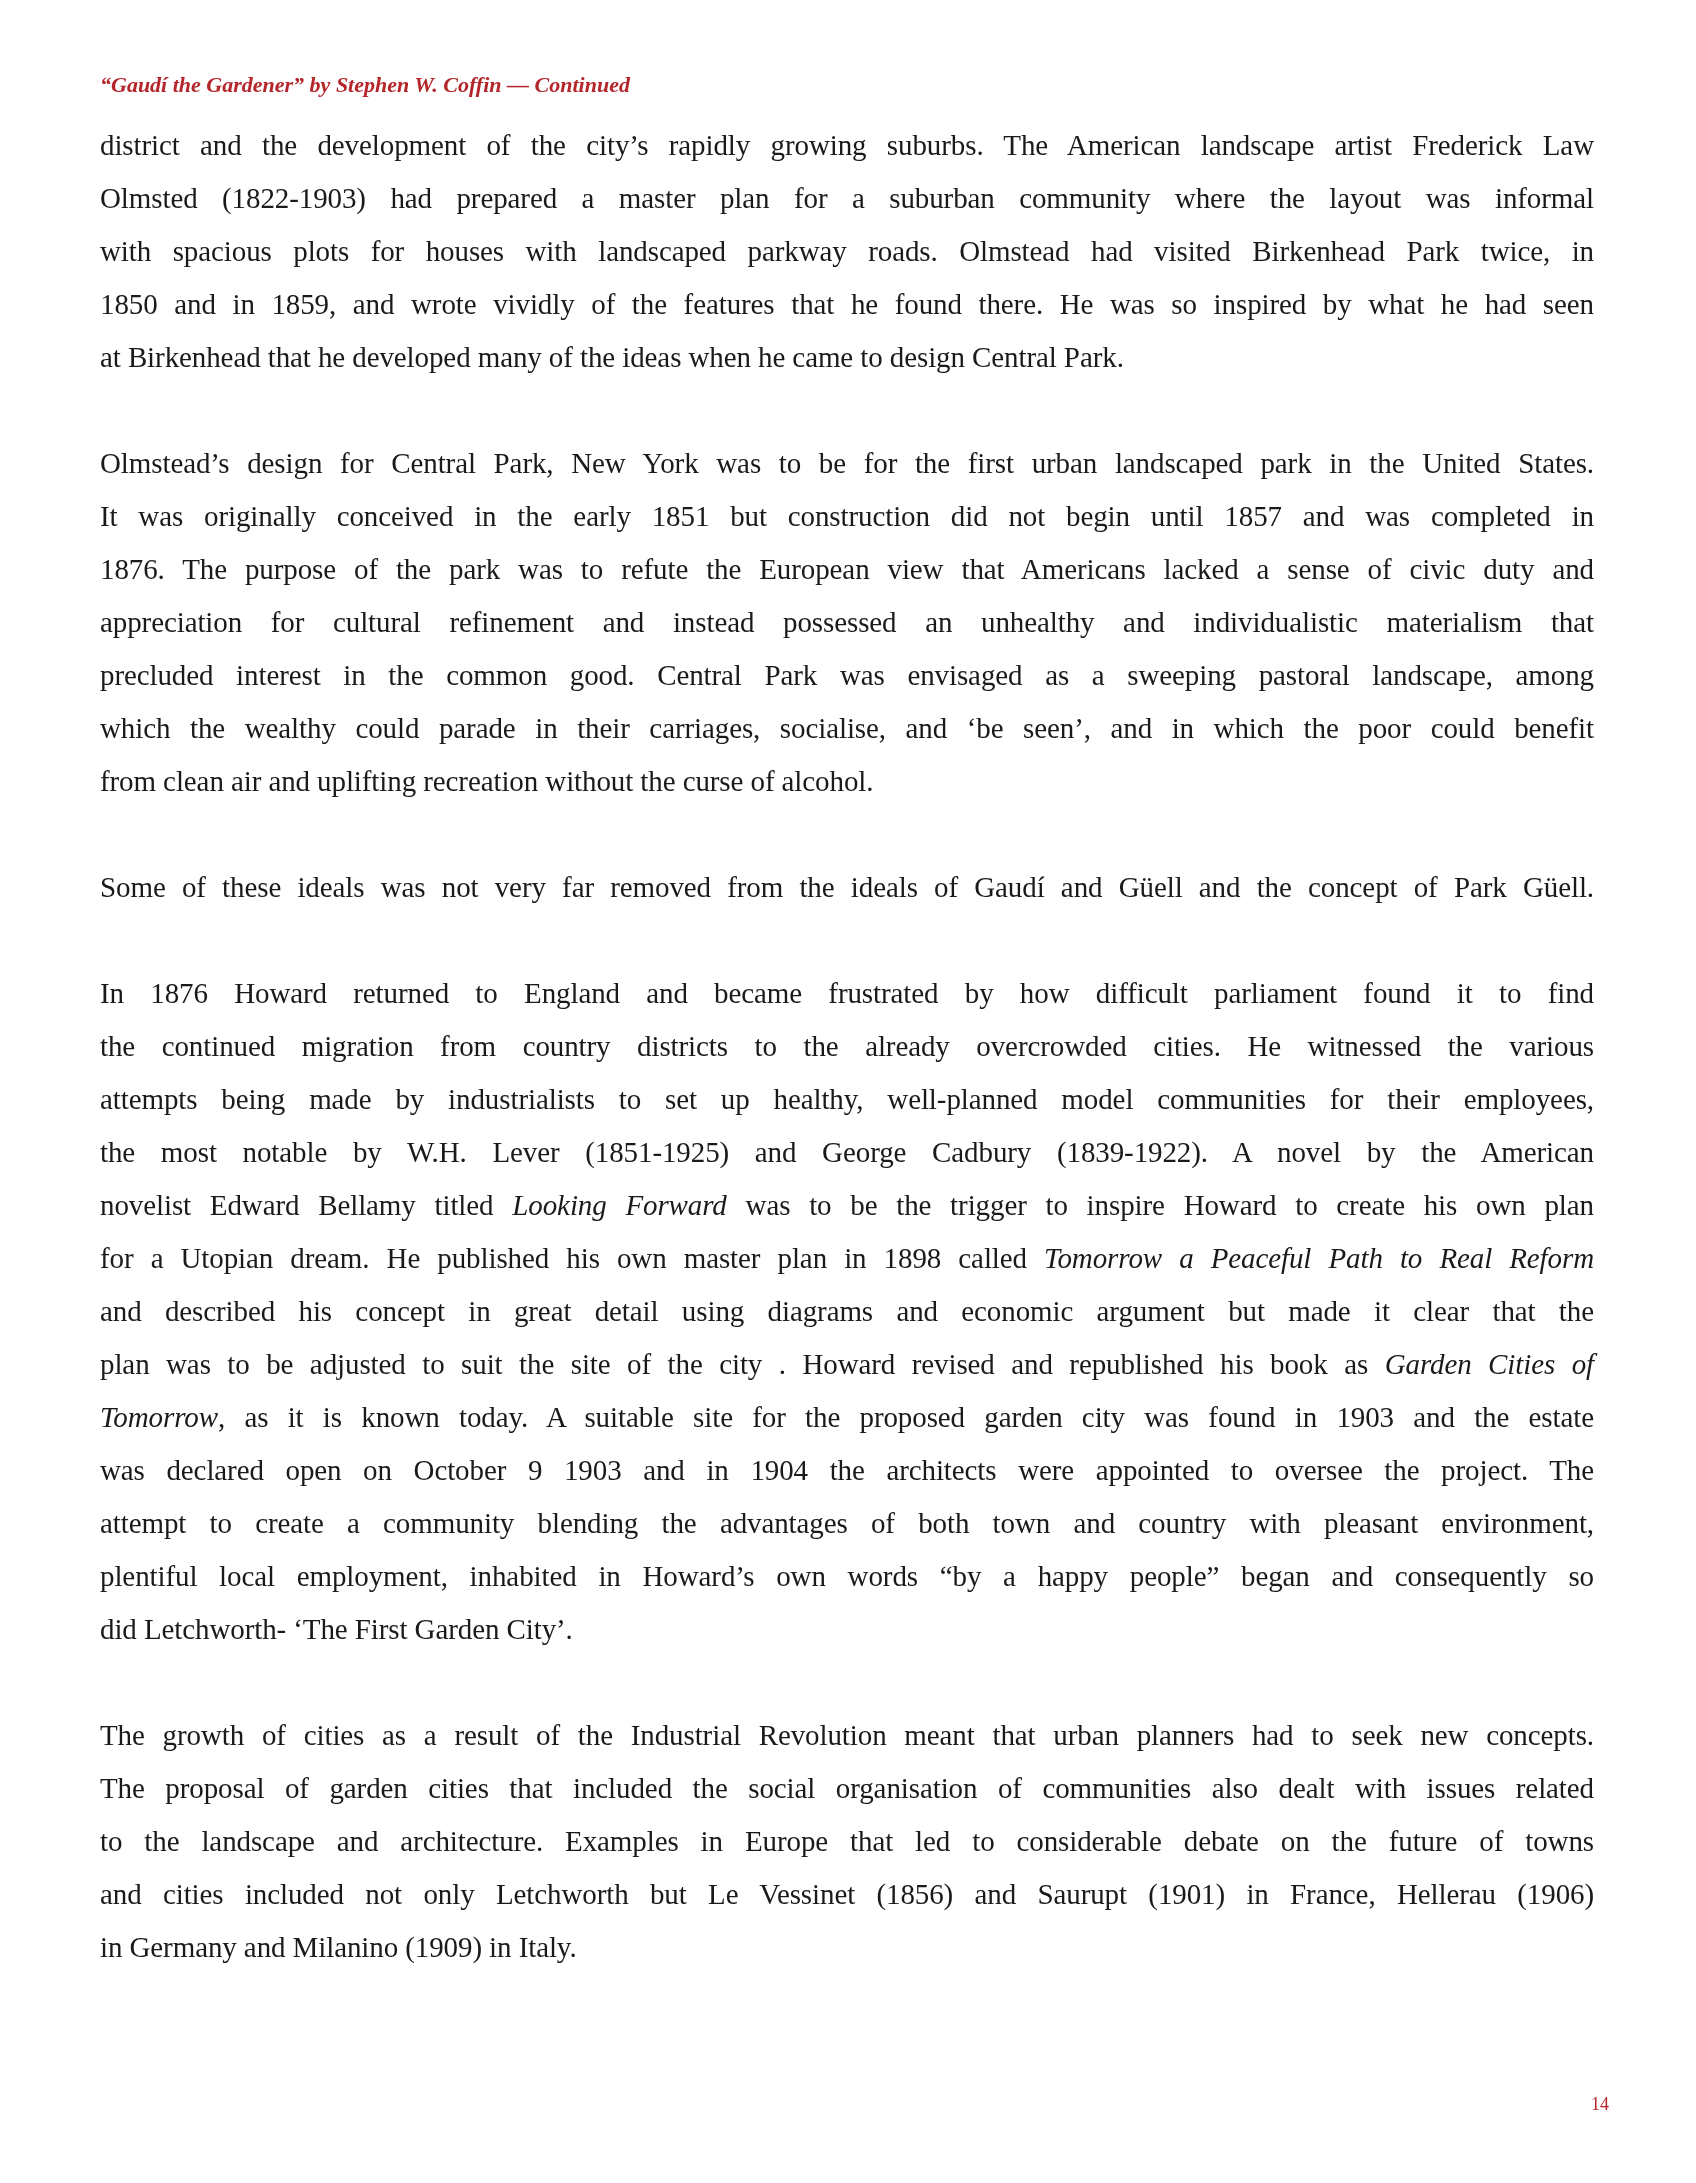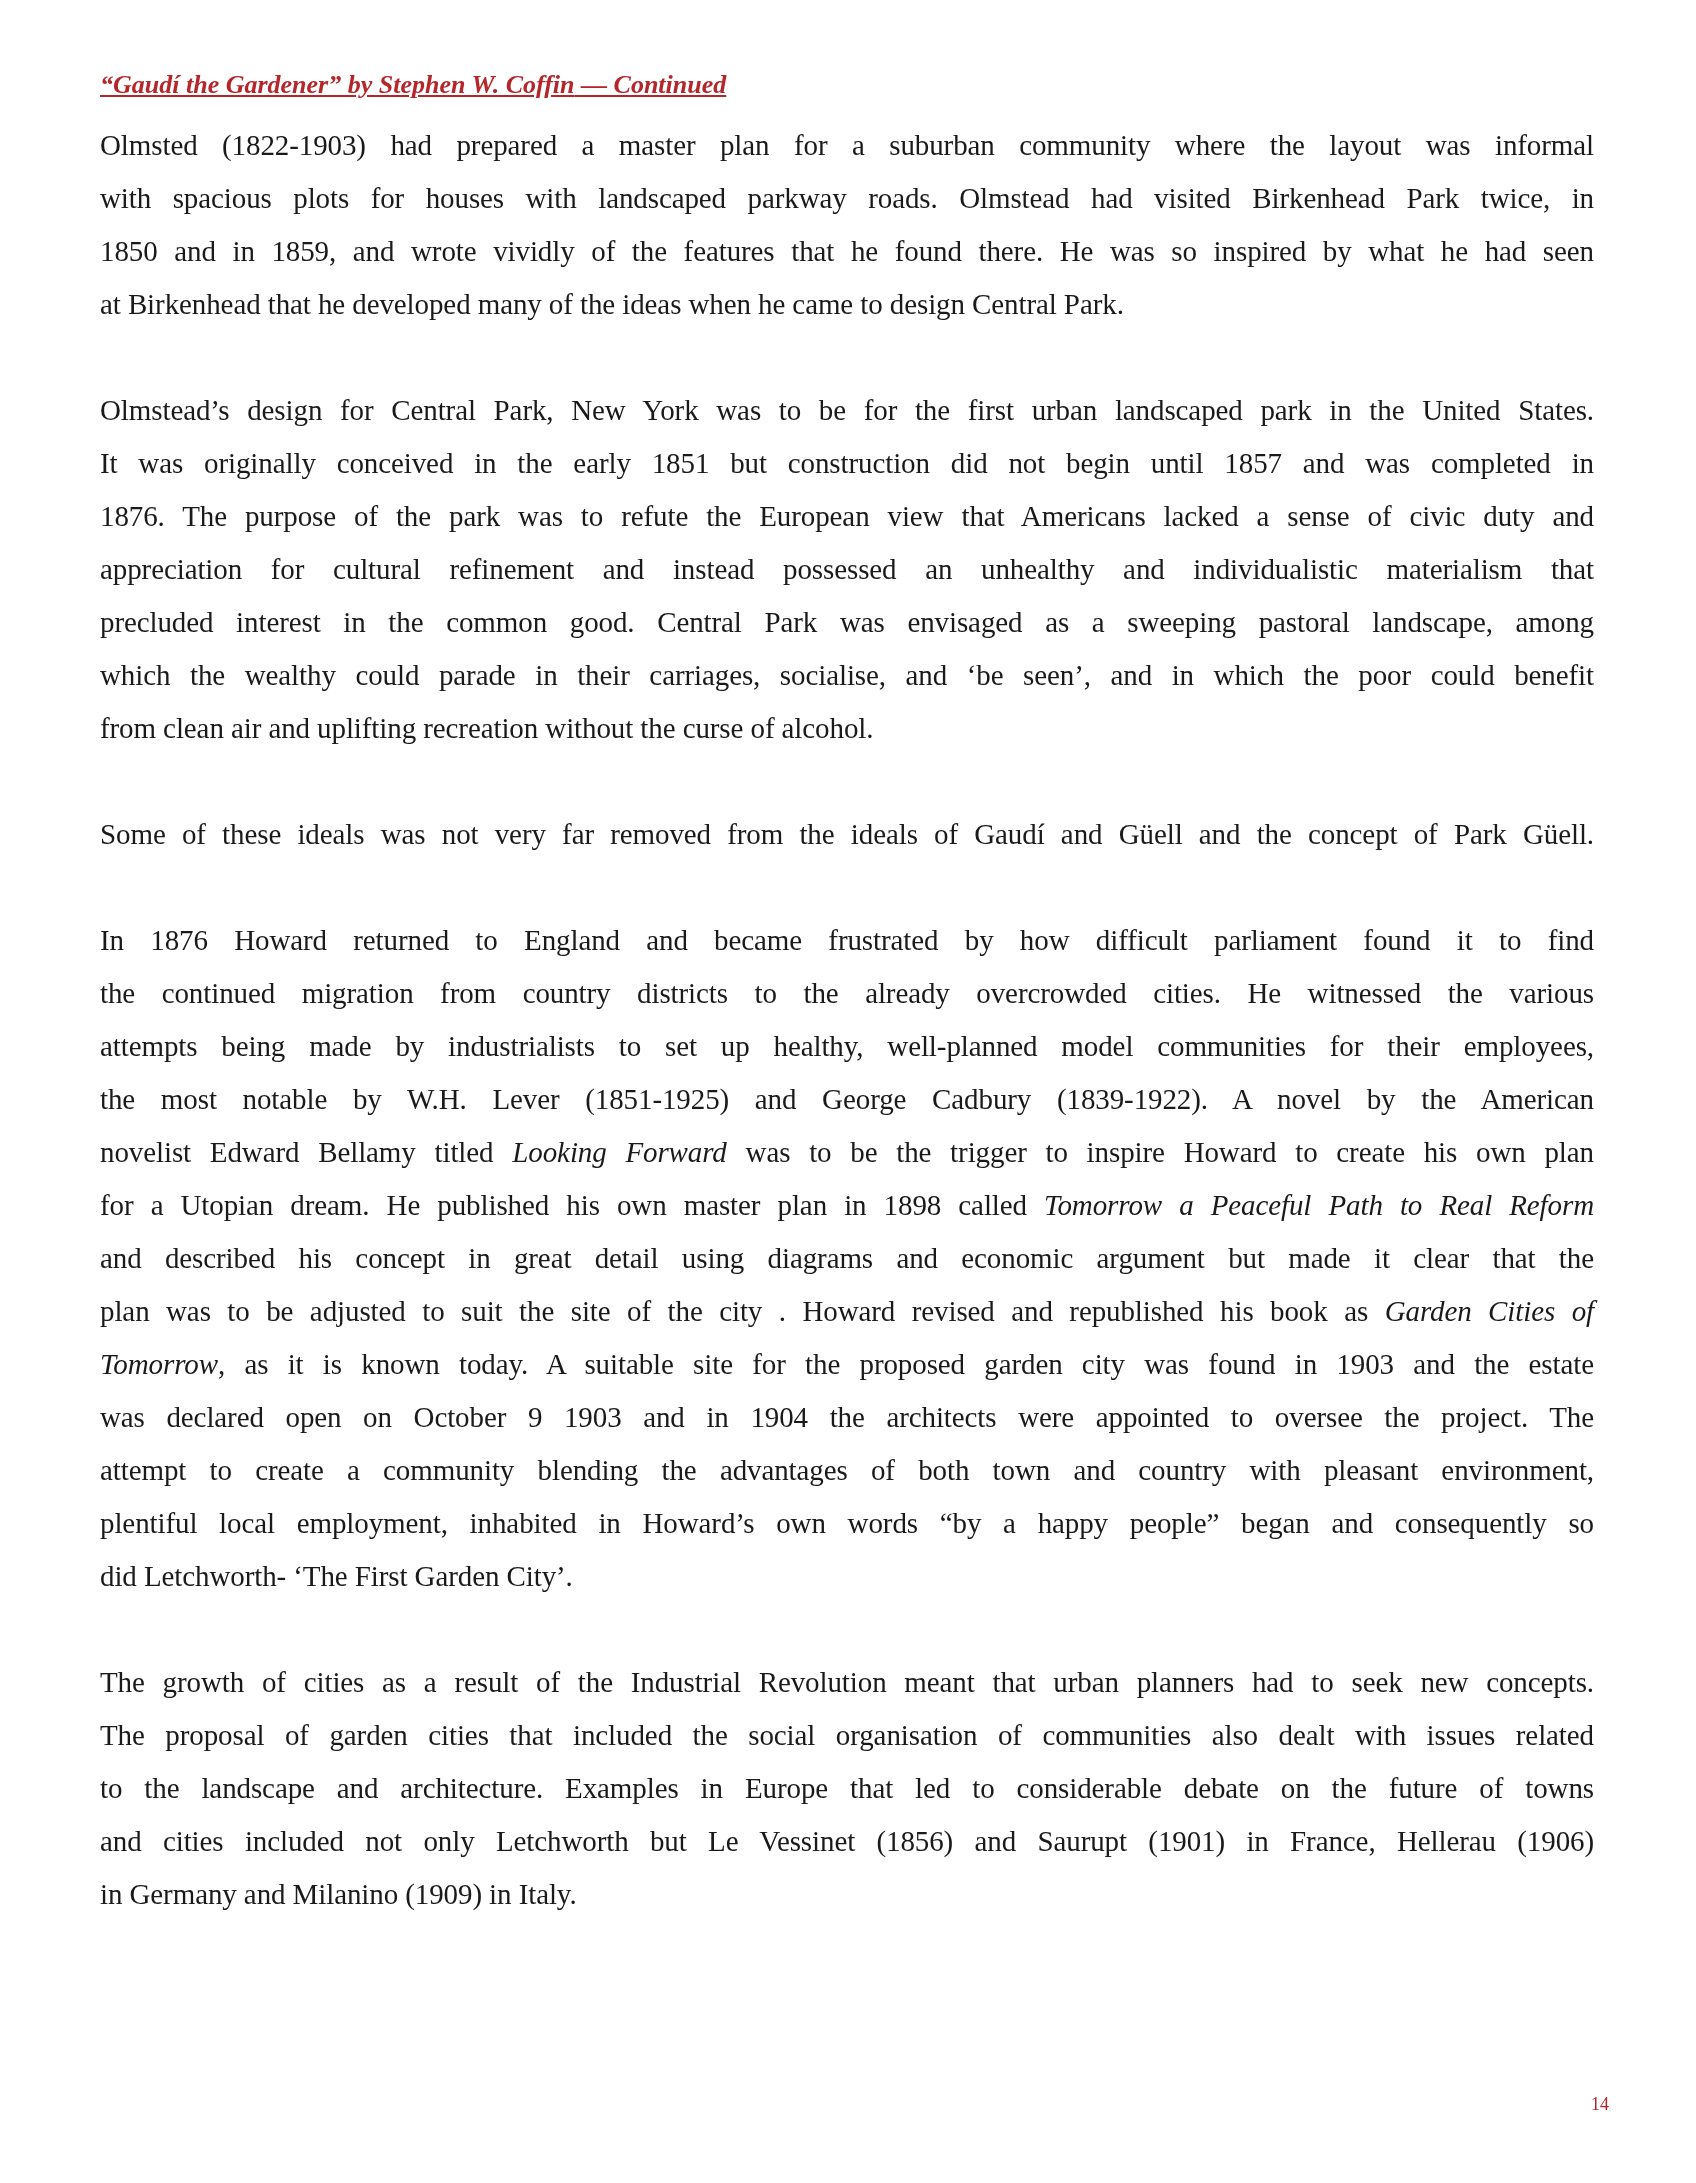--- a/index.html
+++ b/index.html
@@ -2,22 +2,22 @@
 <html style="font-size:11px"><head>
 <meta charset="utf-8">
 <style>
   html, body { margin: 0; padding: 0; background: #ffffff; }
   body { width: 1697px; height: 2183px; position: relative; overflow: hidden; }
   .page { position: absolute; left: 0; top: 0; width: 1697px; height: 2183px; background: #fff; }
   .running-head {
     position: absolute; left: 100px; top: 68px;
     font-family: "Liberation Serif", "DejaVu Serif", serif;
     font-style: italic; font-weight: bold;
-    font-size: 26px; line-height: 33px;
-    color: #b5262b; white-space: nowrap; text-decoration: underline;
+    font-size: 22px; line-height: 33px;
+    color: #b5262b; white-space: nowrap;
   }
   .body-text {
     position: absolute; left: 100px; top: 119px; width: 1494px;
     font-family: "Liberation Serif", "DejaVu Serif", serif;
     font-size: 29px; line-height: 53px; color: #1a1a1a;
   }
   .para { margin: 0 0 53px 0; }
   .line {
     display: block; height: 53px; white-space: nowrap;
     text-align: justify; text-align-last: justify;
@@ -34,20 +34,21 @@
 </head>
 <body>
 
 <div class="page">
   <div class="running-head">
     <span>“Gaudí the Gardener” by Stephen W. Coffin</span><span class="upright-sfx"> — Continued</span>
   </div>
 
   <div class="body-text" id="body-text">
       <div class="para">
+        <span class="line"><span>district and the development of the city’s rapidly growing suburbs. The American landscape artist Frederick Law</span></span>
         <span class="line"><span>Olmsted (1822-1903) had prepared a master plan for a suburban community where the layout was informal</span></span>
         <span class="line"><span>with spacious plots for houses with landscaped parkway roads. Olmstead had visited Birkenhead Park twice, in</span></span>
         <span class="line"><span>1850 and in 1859, and wrote vividly of the features that he found there. He was so inspired by what he had seen</span></span>
         <span class="line last"><span>at Birkenhead that he developed many of the ideas when he came to design Central Park.</span></span>
       </div>
       <div class="para">
         <span class="line"><span>Olmstead’s design for Central Park, New York was to be for the first urban landscaped park in the United States.</span></span>
         <span class="line"><span>It was originally conceived in the early 1851 but construction did not begin until 1857 and was completed in</span></span>
         <span class="line"><span>1876. The purpose of the park was to refute the European view that Americans lacked a sense of civic duty and</span></span>
         <span class="line"><span>appreciation for cultural refinement and instead possessed an unhealthy and individualistic materialism that</span></span>

